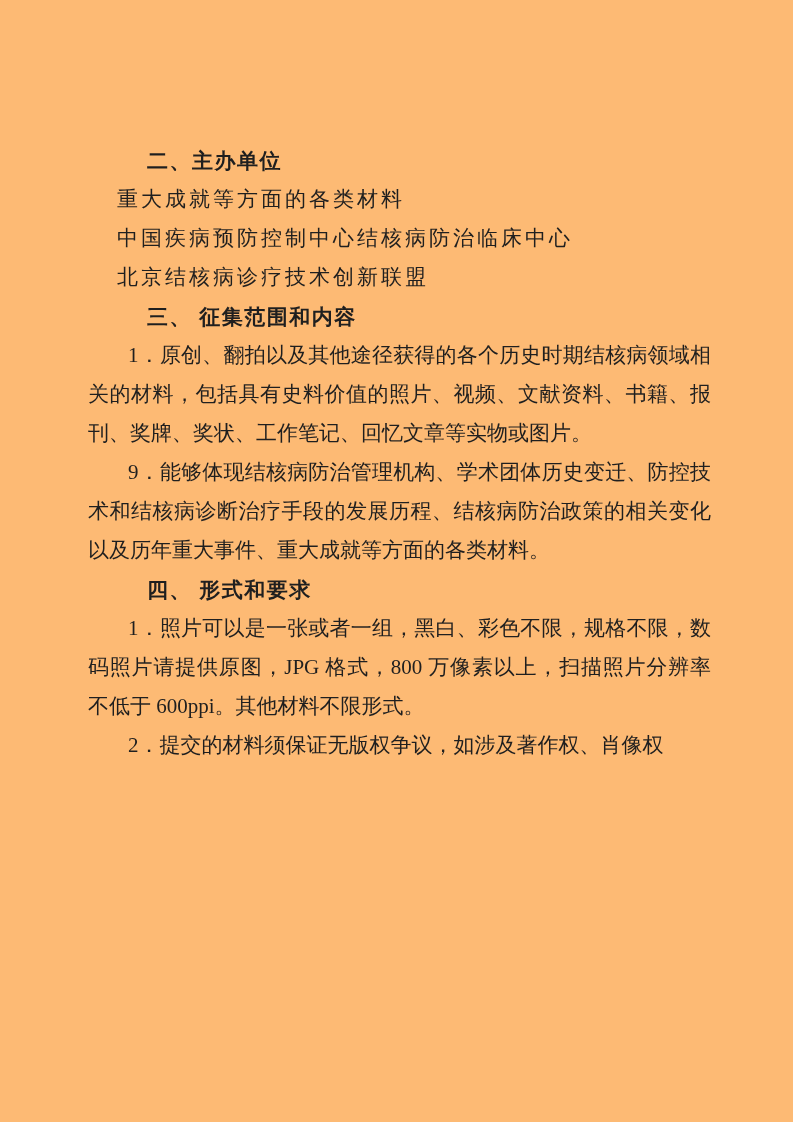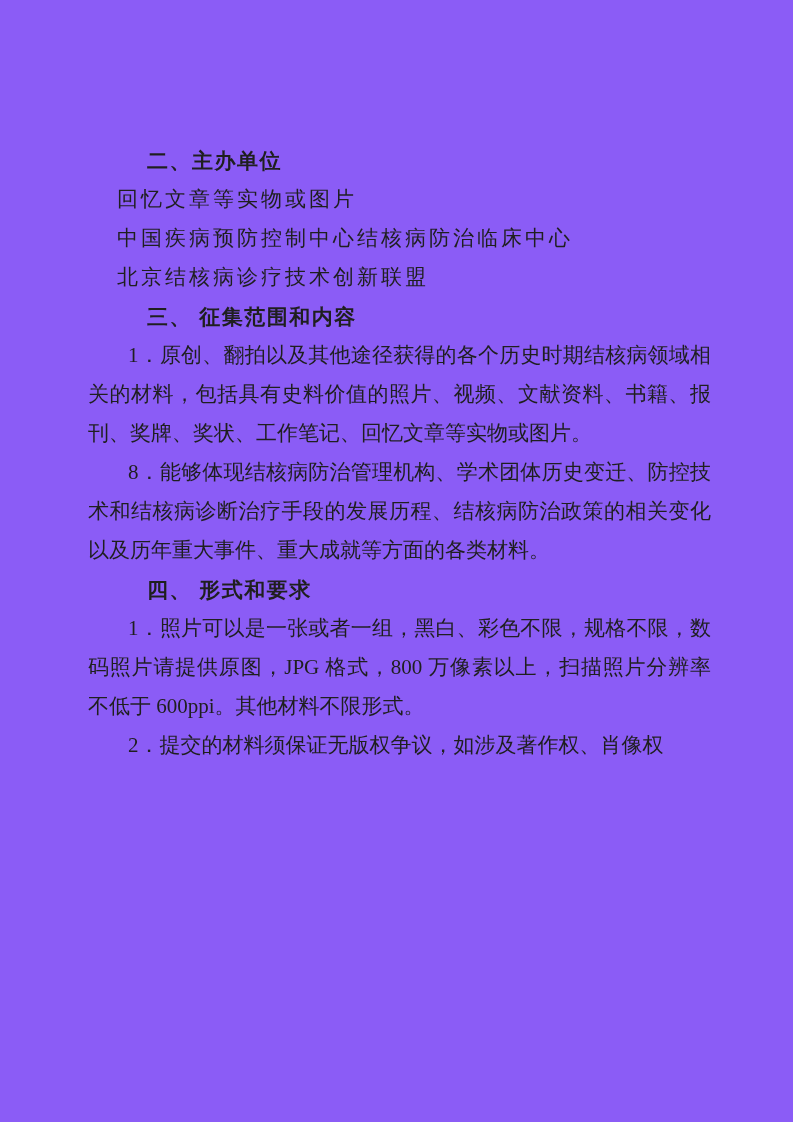--- a/index.html
+++ b/index.html
@@ -12,21 +12,21 @@
     height: 1122px;
     position: relative;
     font-family: "Liberation Serif", "DejaVu Serif", serif;
   }
   .page {
     position: absolute;
     left: 0;
     top: 0;
     width: 793px;
     height: 1122px;
-    background: #8b5cf6;
+    background: #fdba74;
     overflow: hidden;
   }
   .doc-body {
     position: absolute;
     left: 88px;
     top: 141px;
     width: 623px;
   }
   .doc-body p {
     margin: 0;
@@ -51,23 +51,23 @@
     text-indent: 40px;
     text-align: justify;
   }
 </style>
 </head>
 <body>
 
 <div class="page">
   <div class="doc-body">
     <p class="para-heading">二、主办单位</p>
-    <p class="para-org">回忆文章等实物或图片</p>
+    <p class="para-org">重大成就等方面的各类材料</p>
     <p class="para-org">中国疾病预防控制中心结核病防治临床中心</p>
     <p class="para-org">北京结核病诊疗技术创新联盟</p>
     <p class="para-heading">三、 征集范围和内容</p>
     <p class="para-item">1．原创、翻拍以及其他途径获得的各个历史时期结核病领域相关的材料，包括具有史料价值的照片、视频、文献资料、书籍、报刊、奖牌、奖状、工作笔记、回忆文章等实物或图片。</p>
-    <p class="para-item">8．能够体现结核病防治管理机构、学术团体历史变迁、防控技术和结核病诊断治疗手段的发展历程、结核病防治政策的相关变化以及历年重大事件、重大成就等方面的各类材料。</p>
+    <p class="para-item">9．能够体现结核病防治管理机构、学术团体历史变迁、防控技术和结核病诊断治疗手段的发展历程、结核病防治政策的相关变化以及历年重大事件、重大成就等方面的各类材料。</p>
     <p class="para-heading">四、 形式和要求</p>
     <p class="para-item">1．照片可以是一张或者一组，黑白、彩色不限，规格不限，数码照片请提供原图，JPG 格式，800 万像素以上，扫描照片分辨率不低于 600ppi。其他材料不限形式。</p>
     <p class="para-item">2．提交的材料须保证无版权争议，如涉及著作权、肖像权</p>
   </div>
 </div>
 
 </body></html>

